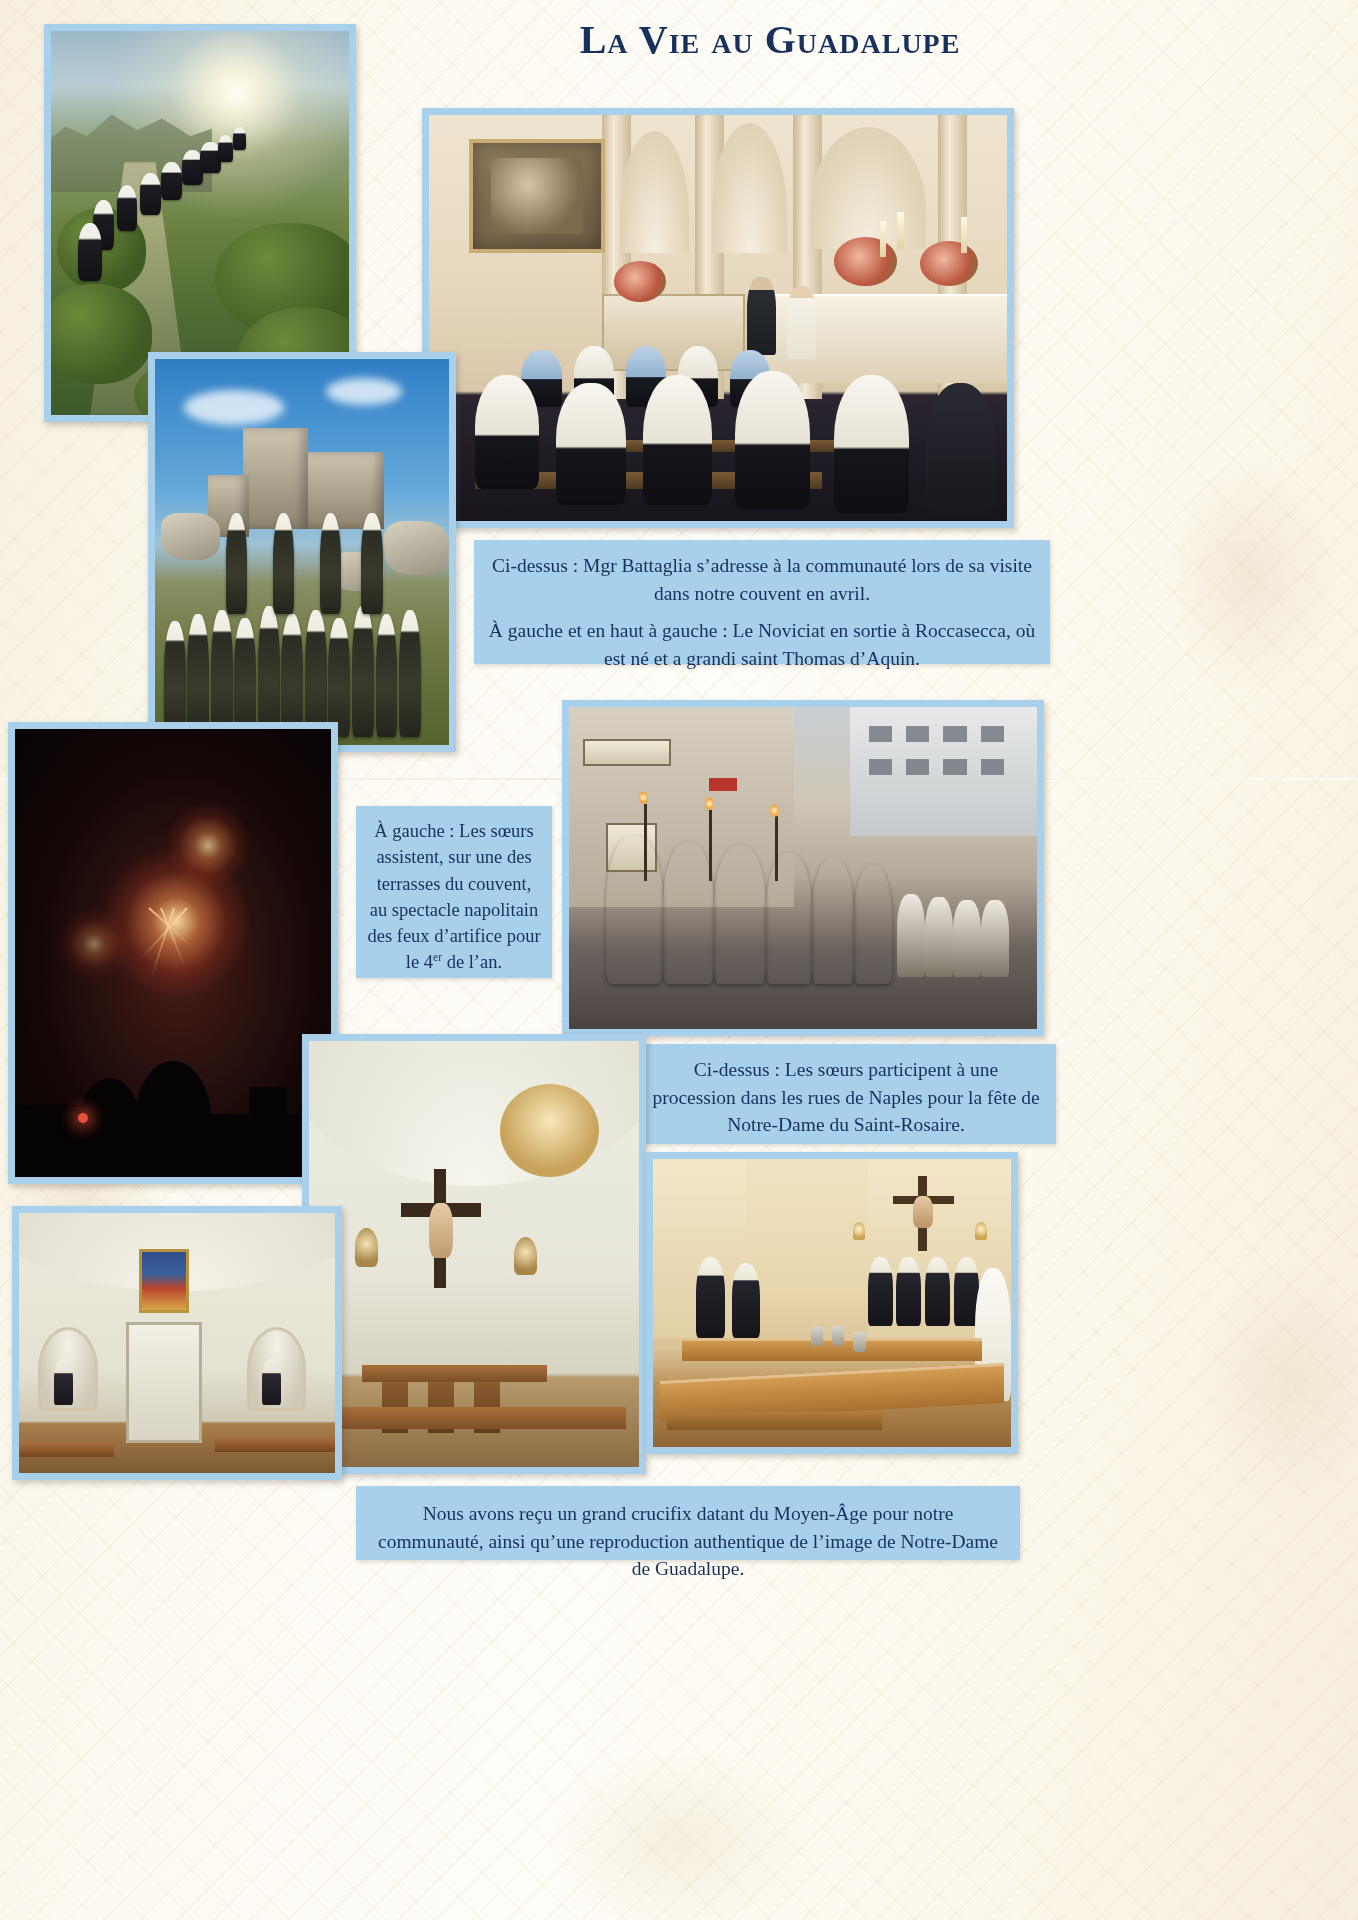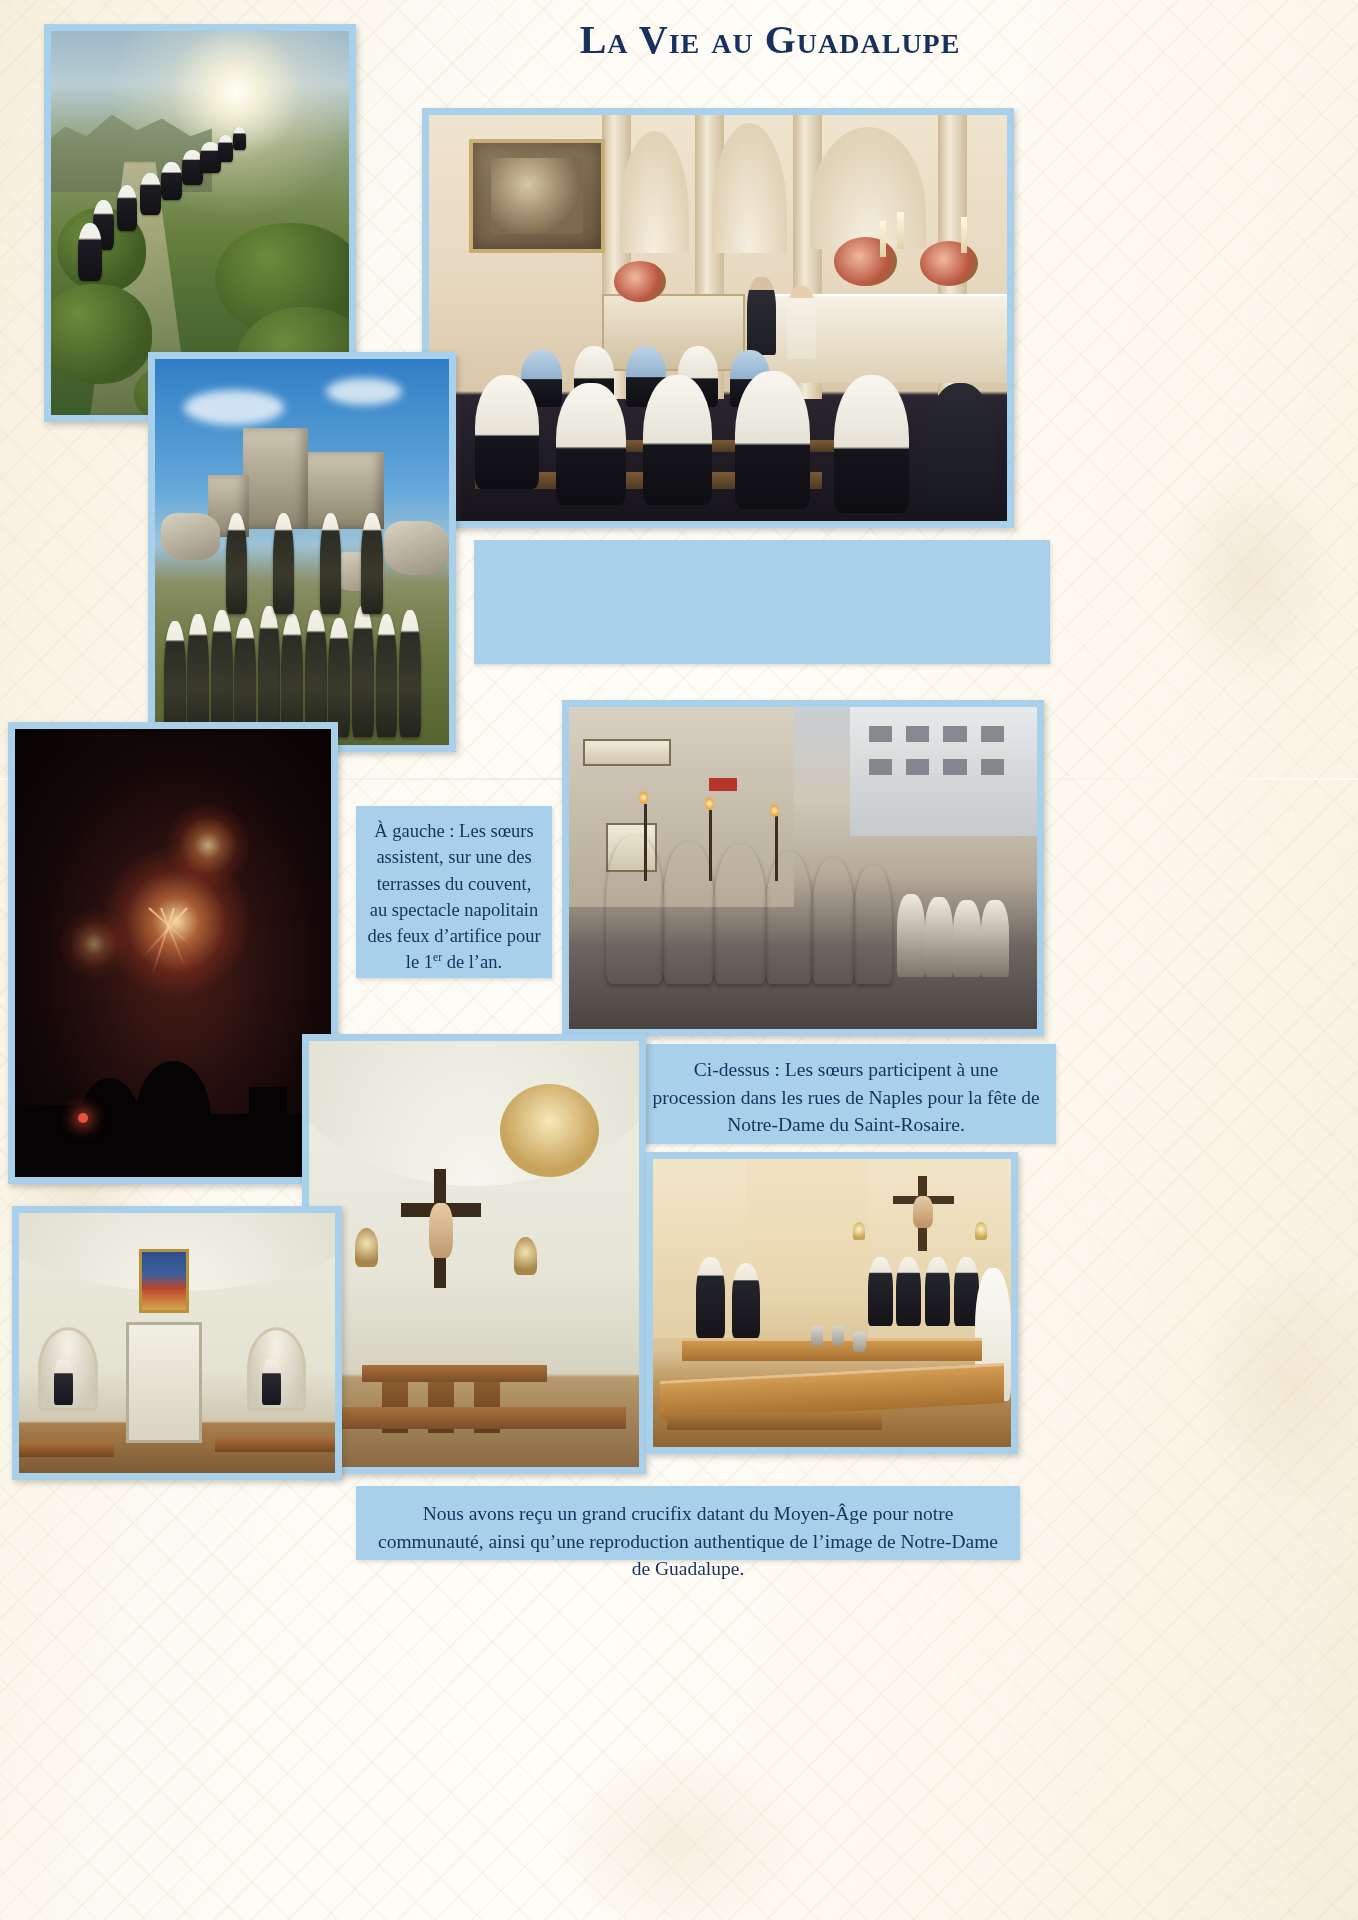--- a/index.html
+++ b/index.html
@@ -304,20 +304,22 @@
       <div class="nun2" style="left:83%; height:33%;"></div>
       <div class="nun2" style="left:24%; height:26%; bottom:34%;"></div>
       <div class="nun2" style="left:40%; height:26%; bottom:34%;"></div>
       <div class="nun2" style="left:56%; height:26%; bottom:34%;"></div>
       <div class="nun2" style="left:70%; height:26%; bottom:34%;"></div>
     </div>
   </div>
 </div>
 
 <div class="caption" style="left:474px; top:540px; width:576px; height:124px;">
+  <p>Ci-dessus : Mgr Battaglia s’adresse à la communauté lors de sa visite dans notre couvent en avril.</p>
+  <p>À gauche et en haut à gauche : Le Noviciat en sortie à Roccasecca, où est né et a grandi saint Thomas d’Aquin.</p>
 </div>
 
 <div class="photo" style="left:8px; top:722px; width:330px; height:462px;">
   <div class="inner">
     <div class="scene-fireworks">
       <div class="burst" style="left:28%; top:26%; width:46%; height:34%;"></div>
       <div class="burst" style="left:48%; top:16%; width:26%; height:20%; opacity:.75;"></div>
       <div class="burst" style="left:14%; top:40%; width:22%; height:16%; opacity:.5;"></div>
       <div class="sparkline" style="left:50%; top:40%; height:16%; transform: rotate(18deg);"></div>
       <div class="sparkline" style="left:46%; top:40%; height:14%; transform: rotate(-22deg);"></div>
@@ -328,21 +330,21 @@
       <div class="dome" style="left:38%; width:24%; height:26%;"></div>
       <div class="silh" style="left:58%; width:42%; height:14%;"></div>
       <div class="silh" style="left:74%; width:12%; height:20%;"></div>
       <div class="redglow" style="left:20%; bottom:12%;"></div>
     </div>
   </div>
 </div>
 
 <div class="caption" style="left:356px; top:806px; width:196px; height:172px; padding:12px 10px; font-size:18.5px;">
   <p>
-    <span>À gauche : Les sœurs assistent, sur une des terrasses du couvent, au spectacle napolitain des feux d’artifice pour le 1</span><sup>er</sup><span> de l’an.</span>
+    <span>À gauche : Les sœurs assistent, sur une des terrasses du couvent, au spectacle napolitain des feux d’artifice pour le 4</span><sup>er</sup><span> de l’an.</span>
   </p>
 </div>
 
 <div class="photo" style="left:562px; top:700px; width:482px; height:336px;">
   <div class="inner">
     <div class="scene-street">
       <div class="bldg" style="left:0; width:48%; height:62%;"></div>
       <div class="bldg-mod" style="left:60%; width:40%; height:40%;"></div>
       <div class="win" style="left:64%; top:6%; width:5%; height:5%;"></div>
       <div class="win" style="left:72%; top:6%; width:5%; height:5%;"></div>

